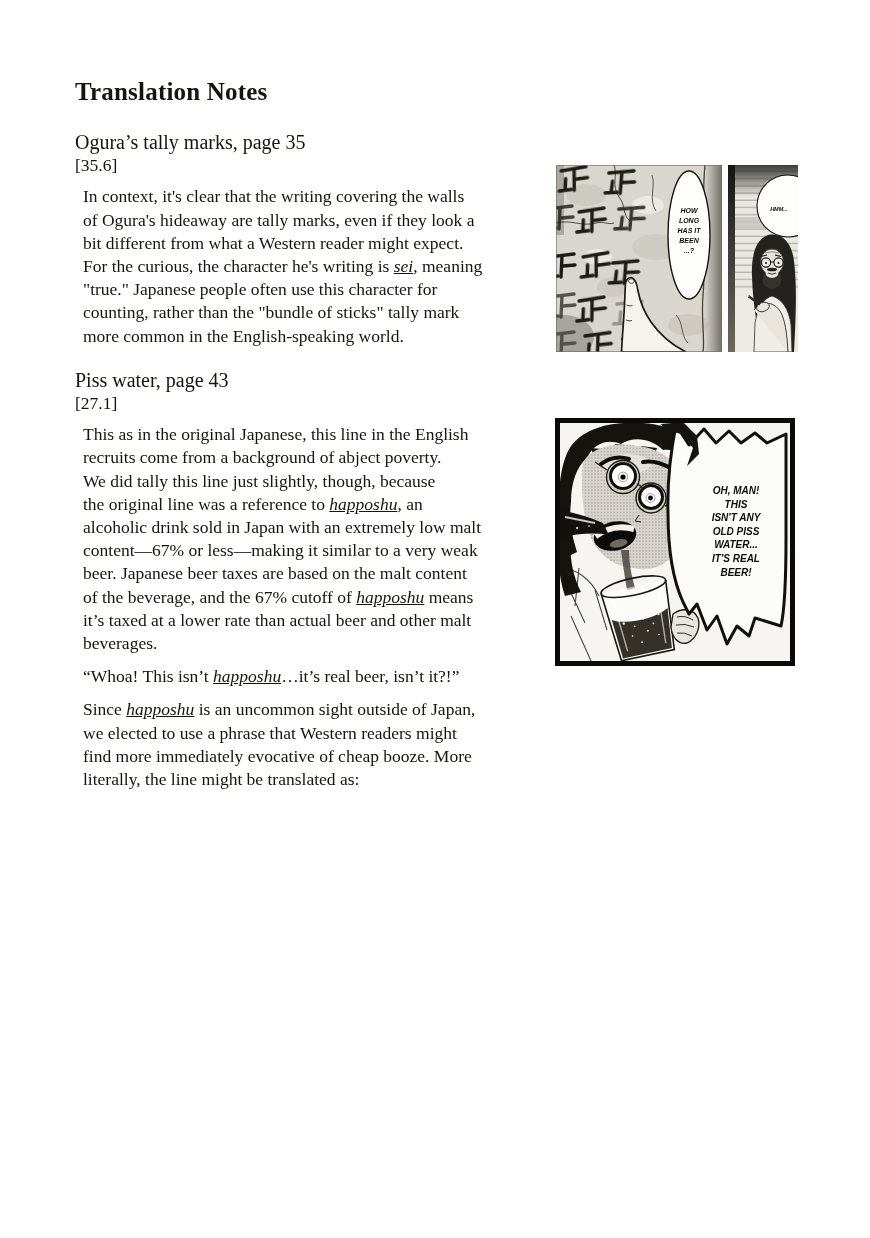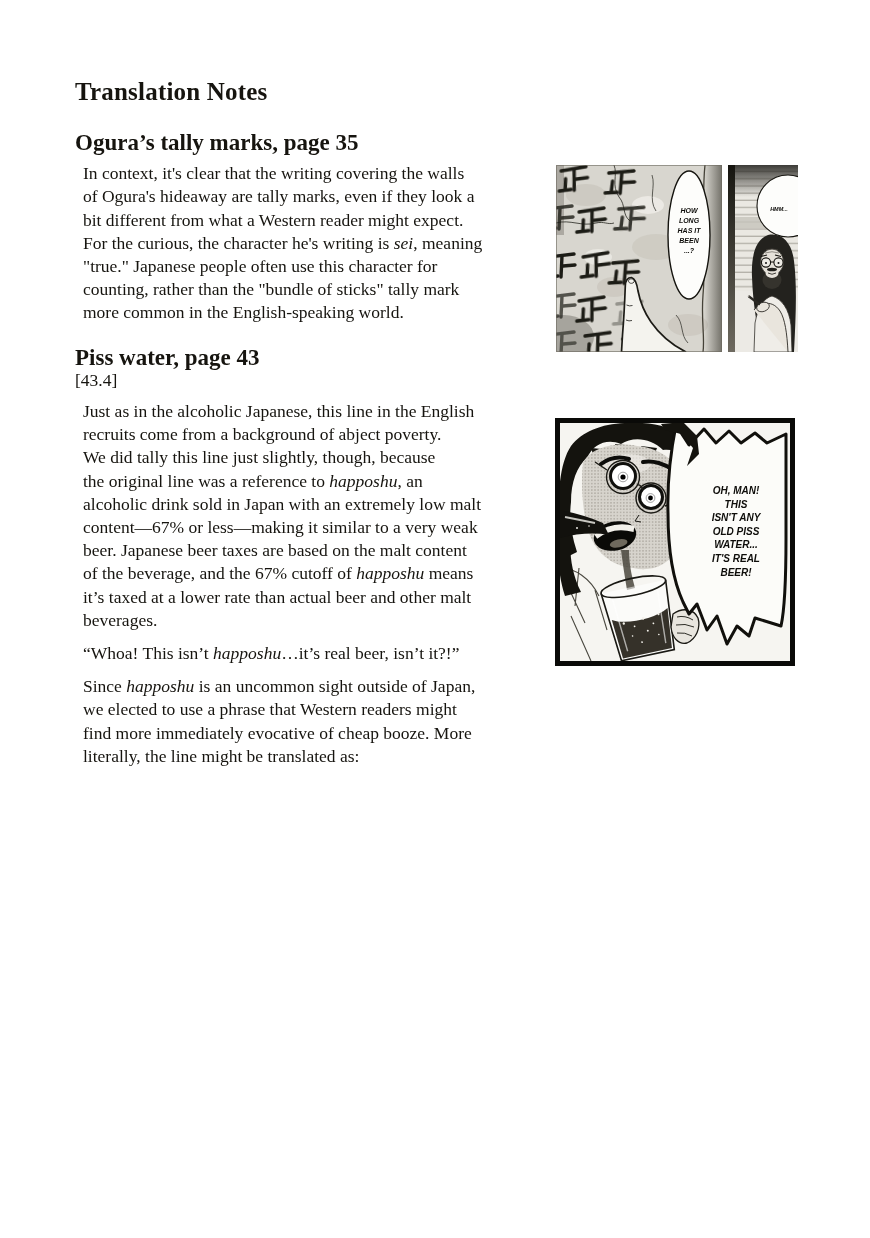--- a/index.html
+++ b/index.html
@@ -2,55 +2,56 @@
 <html><head>
 <meta charset="utf-8">
 <style>
   html,body{margin:0;padding:0;}
   body{width:870px;height:1238px;background:#ffffff;position:relative;overflow:hidden;
        font-family:"Liberation Serif", serif;color:#16140f;}
   .text-col{position:absolute;left:75px;top:78px;width:478px;}
   .title{font-size:25px;line-height:28px;font-weight:bold;margin:0;letter-spacing:.2px;}
   .note-section{margin-top:25px;}
   .note-section.second{margin-top:21px;}
-  .note-heading{font-size:23px;line-height:23.2px;font-weight:bold;margin:0;}
+  .note-heading{font-size:20px;line-height:23.2px;font-weight:normal;margin:0;}
   .panel-ref{font-size:17.5px;line-height:23.2px;}
   .para{margin:8px;}
   .para + .para{margin-top:10px;}
   .line{font-size:17.5px;line-height:23.2px;white-space:pre;}
-  .it{font-style:italic;}
+  .it{font-style:italic;text-decoration:underline;}
   .panel{position:absolute;}
   .panel svg{display:block;}
   .bubble-txt{font-family:"Liberation Sans", sans-serif;font-weight:bold;font-style:italic;
               fill:#0e0d0a;text-anchor:middle;}
 </style>
 </head>
 <body>
 
 <main class="text-col">
   <h1 class="title">Translation Notes</h1>
 
   <section class="note-section">
     <h2 class="note-heading">Ogura’s tally marks, page 35</h2>
+    <div class="panel-ref">[35.6]</div>
     <div class="para">
         <div class="line"><span>In context, it's clear that the writing covering the walls</span></div>
         <div class="line"><span>of Ogura's hideaway are tally marks, even if they look a</span></div>
         <div class="line"><span>bit different from what a Western reader might expect.</span></div>
         <div class="line"><span>For the curious, the character he's writing is </span><span class="it">sei</span><span>, meaning</span></div>
         <div class="line"><span>"true." Japanese people often use this character for</span></div>
         <div class="line"><span>counting, rather than the "bundle of sticks" tally mark</span></div>
         <div class="line"><span>more common in the English-speaking world.</span></div>
       </div>
   </section>
 
   <section class="note-section second">
     <h2 class="note-heading">Piss water, page 43</h2>
-    <div class="panel-ref">[43.4]</div>
+    <div class="panel-ref">[27.1]</div>
     <div class="para">
-        <div class="line"><span>Just as in the alcoholic Japanese, this line in the English</span></div>
+        <div class="line"><span>This as in the original Japanese, this line in the English</span></div>
         <div class="line"><span>recruits come from a background of abject poverty.</span></div>
         <div class="line"><span>We did tally this line just slightly, though, because</span></div>
         <div class="line"><span>the original line was a reference to </span><span class="it">happoshu</span><span>, an</span></div>
         <div class="line"><span>alcoholic drink sold in Japan with an extremely low malt</span></div>
         <div class="line"><span>content—67% or less—making it similar to a very weak</span></div>
         <div class="line"><span>beer. Japanese beer taxes are based on the malt content</span></div>
         <div class="line"><span>of the beverage, and the 67% cutoff of </span><span class="it">happoshu</span><span> means</span></div>
         <div class="line"><span>it’s taxed at a lower rate than actual beer and other malt</span></div>
         <div class="line"><span>beverages.</span></div>
       </div>

